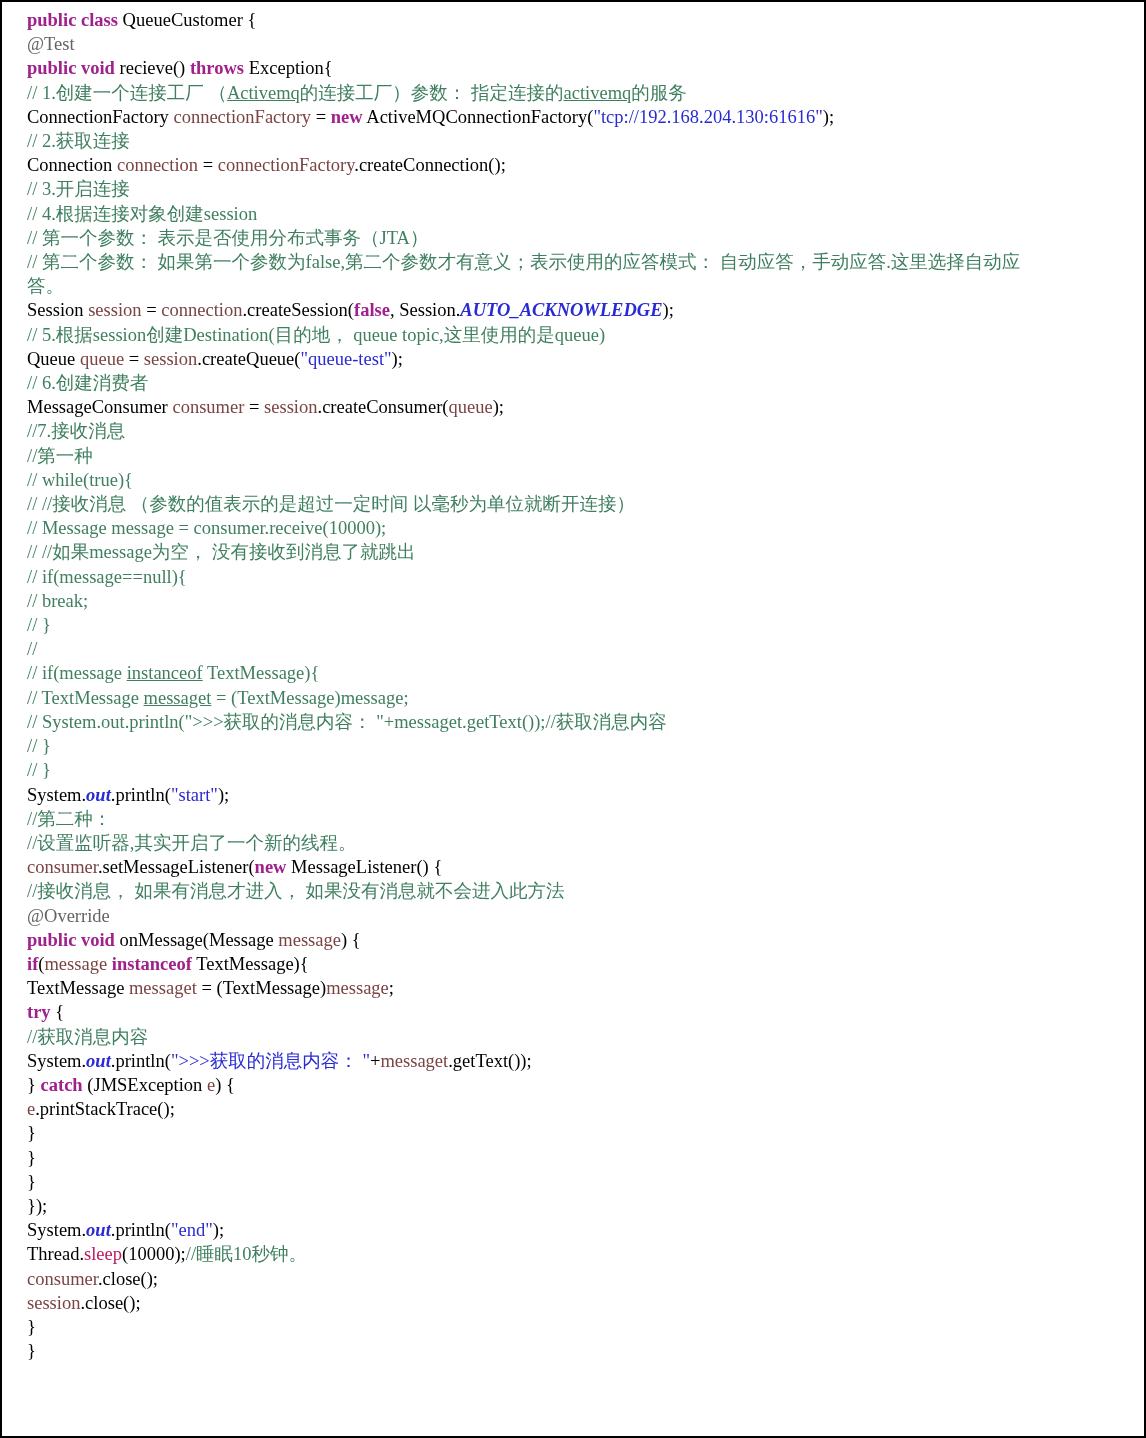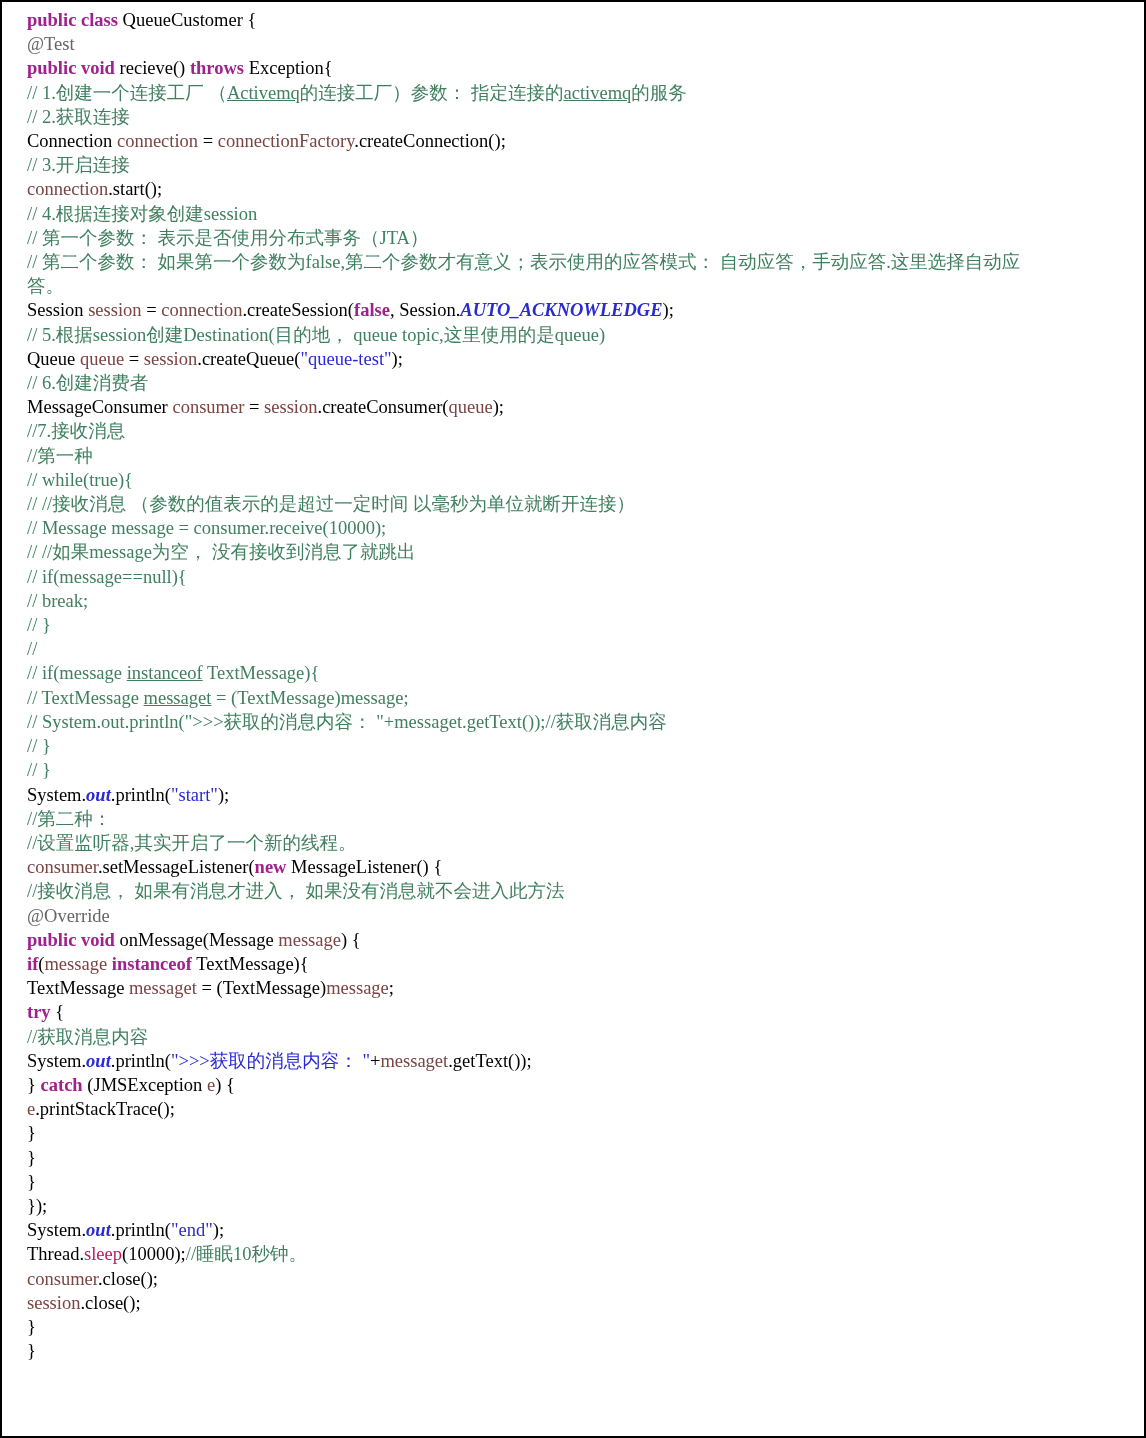--- a/index.html
+++ b/index.html
@@ -28,24 +28,24 @@
   .sm { color: #be185d; }          
 </style>
 </head>
 <body>
 
 <div class="code-frame">
     <div class="line"><span class="k">public class</span><span class="b"> QueueCustomer {</span></div>
     <div class="line"><span class="a">@Test</span></div>
     <div class="line"><span class="k">public void</span><span class="b"> recieve() </span><span class="k">throws</span><span class="b"> Exception{</span></div>
     <div class="line"><span class="c">// 1.创建一个连接工厂 （</span><span class="cu">Activemq</span><span class="c">的连接工厂）参数： 指定连接的</span><span class="cu">activemq</span><span class="c">的服务</span></div>
+    <div class="line"><span class="b">ConnectionFactory </span><span class="v">connectionFactory</span><span class="b"> = </span><span class="k">new</span><span class="b"> ActiveMQConnectionFactory(</span><span class="s">"tcp://192.168.204.130:61616"</span><span class="b">);</span></div>
     <div class="line"><span class="c">// 2.获取连接</span></div>
     <div class="line"><span class="b">Connection </span><span class="v">connection</span><span class="b"> = </span><span class="v">connectionFactory</span><span class="b">.createConnection();</span></div>
     <div class="line"><span class="c">// 3.开启连接</span></div>
-    <div class="line"><span class="v">connection</span><span class="b">.start();</span></div>
     <div class="line"><span class="c">// 4.根据连接对象创建session</span></div>
     <div class="line"><span class="c">// 第一个参数： 表示是否使用分布式事务（JTA）</span></div>
     <div class="line"><span class="c">// 第二个参数： 如果第一个参数为false,第二个参数才有意义；表示使用的应答模式： 自动应答，手动应答.这里选择自动应</span></div>
     <div class="line"><span class="c">答。</span></div>
     <div class="line"><span class="b">Session </span><span class="v">session</span><span class="b"> = </span><span class="v">connection</span><span class="b">.createSession(</span><span class="k">false</span><span class="b">, Session.</span><span class="sf">AUTO_ACKNOWLEDGE</span><span class="b">);</span></div>
     <div class="line"><span class="c">// 5.根据session创建Destination(目的地， queue topic,这里使用的是queue)</span></div>
     <div class="line"><span class="b">Queue </span><span class="v">queue</span><span class="b"> = </span><span class="v">session</span><span class="b">.createQueue(</span><span class="s">"queue-test"</span><span class="b">);</span></div>
     <div class="line"><span class="c">// 6.创建消费者</span></div>
     <div class="line"><span class="b">MessageConsumer </span><span class="v">consumer</span><span class="b"> = </span><span class="v">session</span><span class="b">.createConsumer(</span><span class="v">queue</span><span class="b">);</span></div>
     <div class="line"><span class="c">//7.接收消息</span></div>

